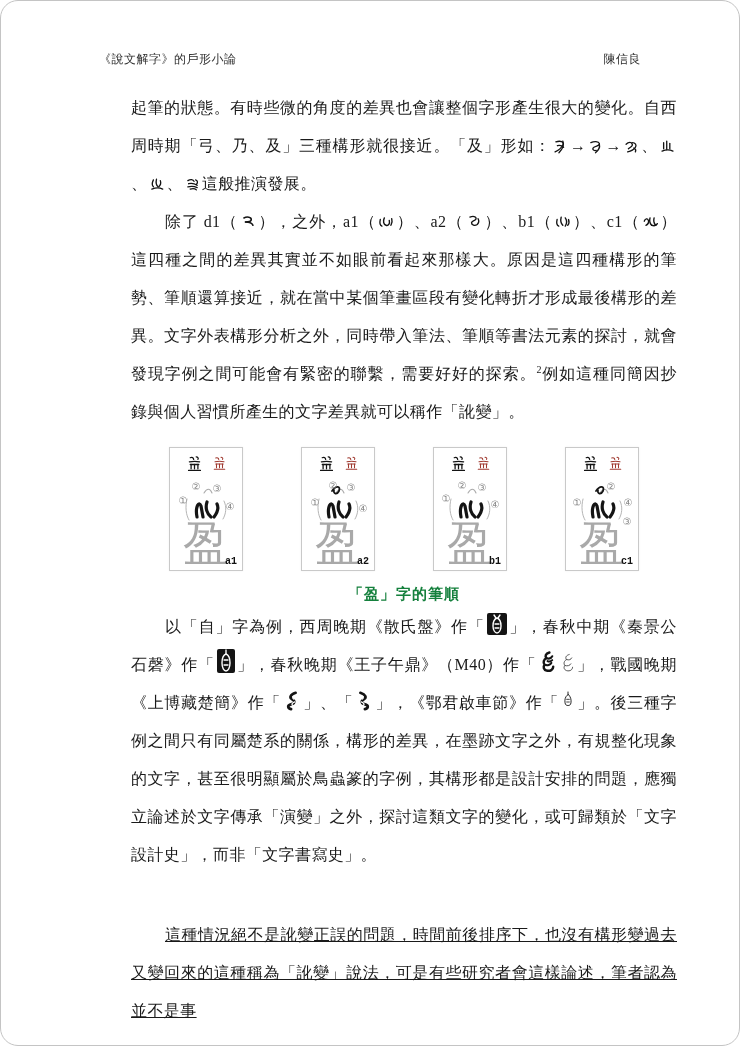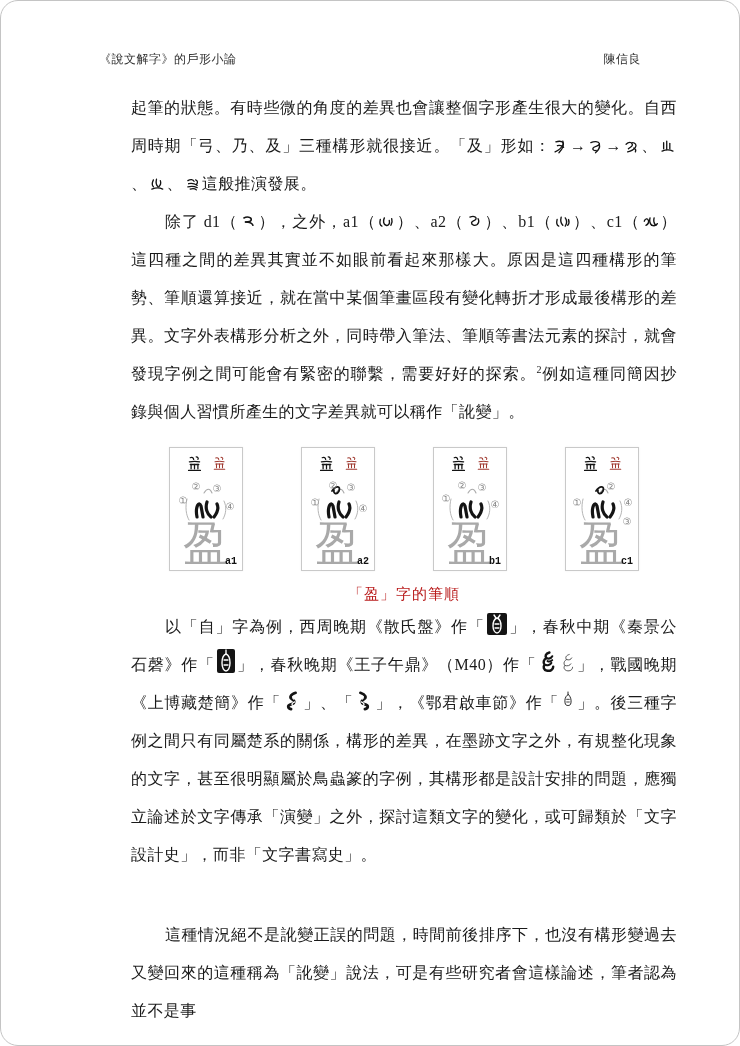--- a/index.html
+++ b/index.html
@@ -13,42 +13,42 @@
     position:absolute; top:50px; left:98px; right:98px;
     display:flex; justify-content:space-between;
     font-size:12px; color:#2e2e2e; letter-spacing:.5px;
   }
   .content{position:absolute; left:98px; top:88px; width:546px;margin-left:32px;}
   .para{
     margin:0; font-size:16px; line-height:38px; text-align:justify;
     letter-spacing:.4px; color:#1a1a1a;
   }
   .para.indent{text-indent:34px;}
-  .para.gap-top{margin-top:42px;}
+  .para.gap-top{margin-top:42px;text-decoration:underline;}
   .ig{vertical-align:-4px; margin:0 1px;}
   sup.fn-ref{font-size:10px; line-height:0; font-family:"Liberation Serif",serif;}
   .figure{margin:16px 0 4px 0;}
   .fig-row{display:flex; justify-content:center; gap:58px;}
   .fig-box{
     width:72px; height:122px; border:1px solid #c9c9c9; background:#fff;
     position:relative; display:flex; flex-direction:column; align-items:center;
     box-shadow:0 0 2px rgba(0,0,0,.06);
   }
   .fb-top{display:flex; align-items:flex-start; gap:7px; margin-top:7px; height:22px;}
   .fb-mid{margin-top:2px;}
   .fb-big{
     font-size:46px; line-height:46px; color:#a9a9a9; margin-top:-14px;
     font-family:"Liberation Serif","DejaVu Serif",serif; user-select:none;
   }
   .fb-label{
     position:absolute; right:5px; bottom:3px; font-family:Liberation Mono, monospace;
     font-weight:bold; font-size:10px; color:#111;
   }
   .figcaption{
-    text-align:center; font-size:15px; letter-spacing:1px; margin-top:14px; color:#b91c1c;
+    text-align:center; font-size:15px; letter-spacing:1px; margin-top:14px; color:#15803d;font-weight:bold;
   }
   .footer{position:absolute; left:98px; top:916px; width:546px;}
   .fn-rule{width:186px; height:2px; background:#2b2b2b; margin-bottom:7px;}
   .footnote{font-size:12.5px; line-height:19px; color:#1f1f1f; letter-spacing:.3px;}
   .footnote sup{font-size:9px;}
   .page-num{text-align:center; font-size:13px; margin-top:6px; color:#111;
     font-family:"Liberation Sans","DejaVu Sans",sans-serif;}
 </style>
 </head>
 <body>

